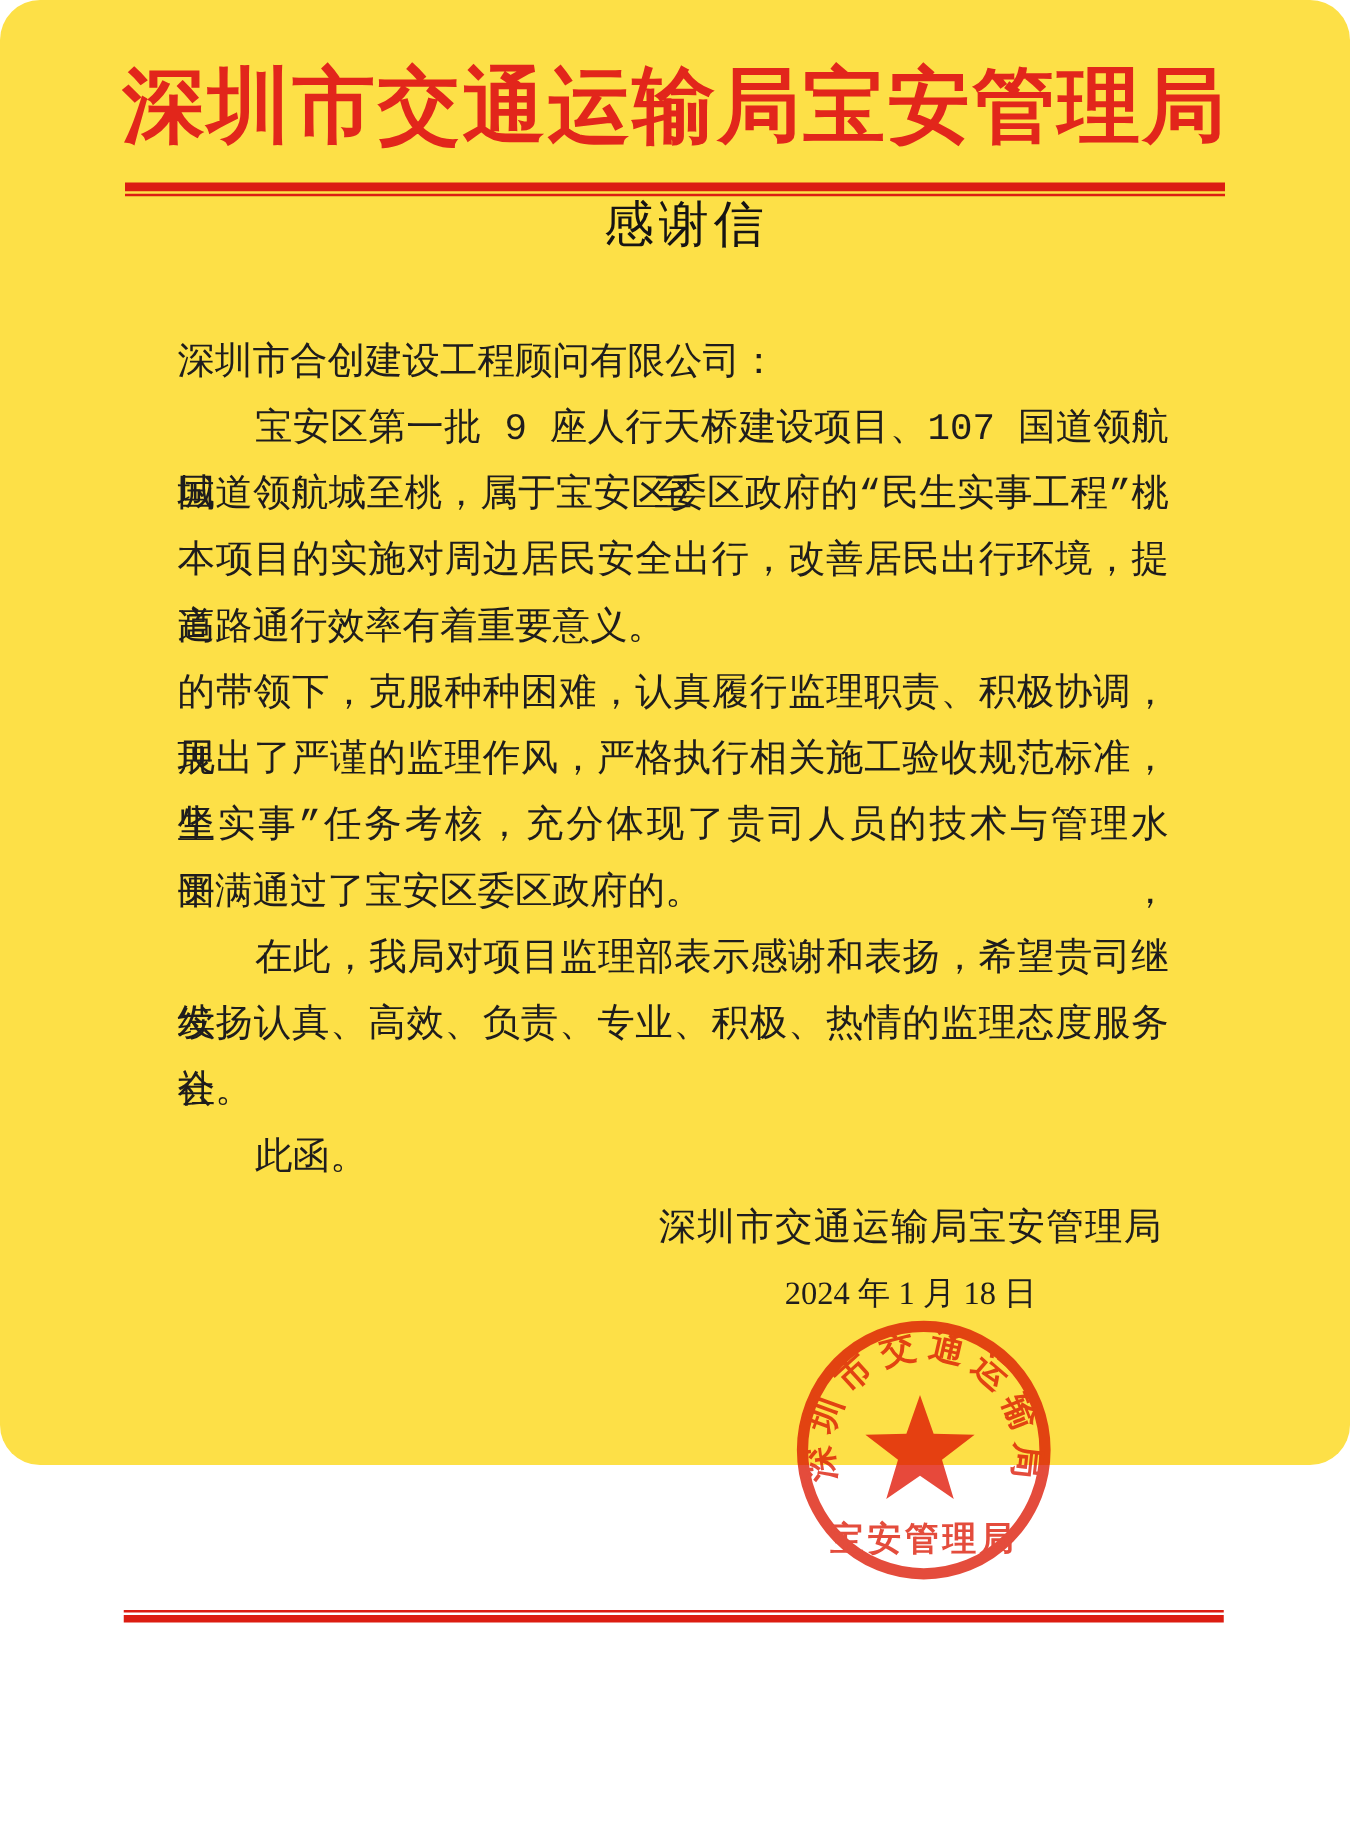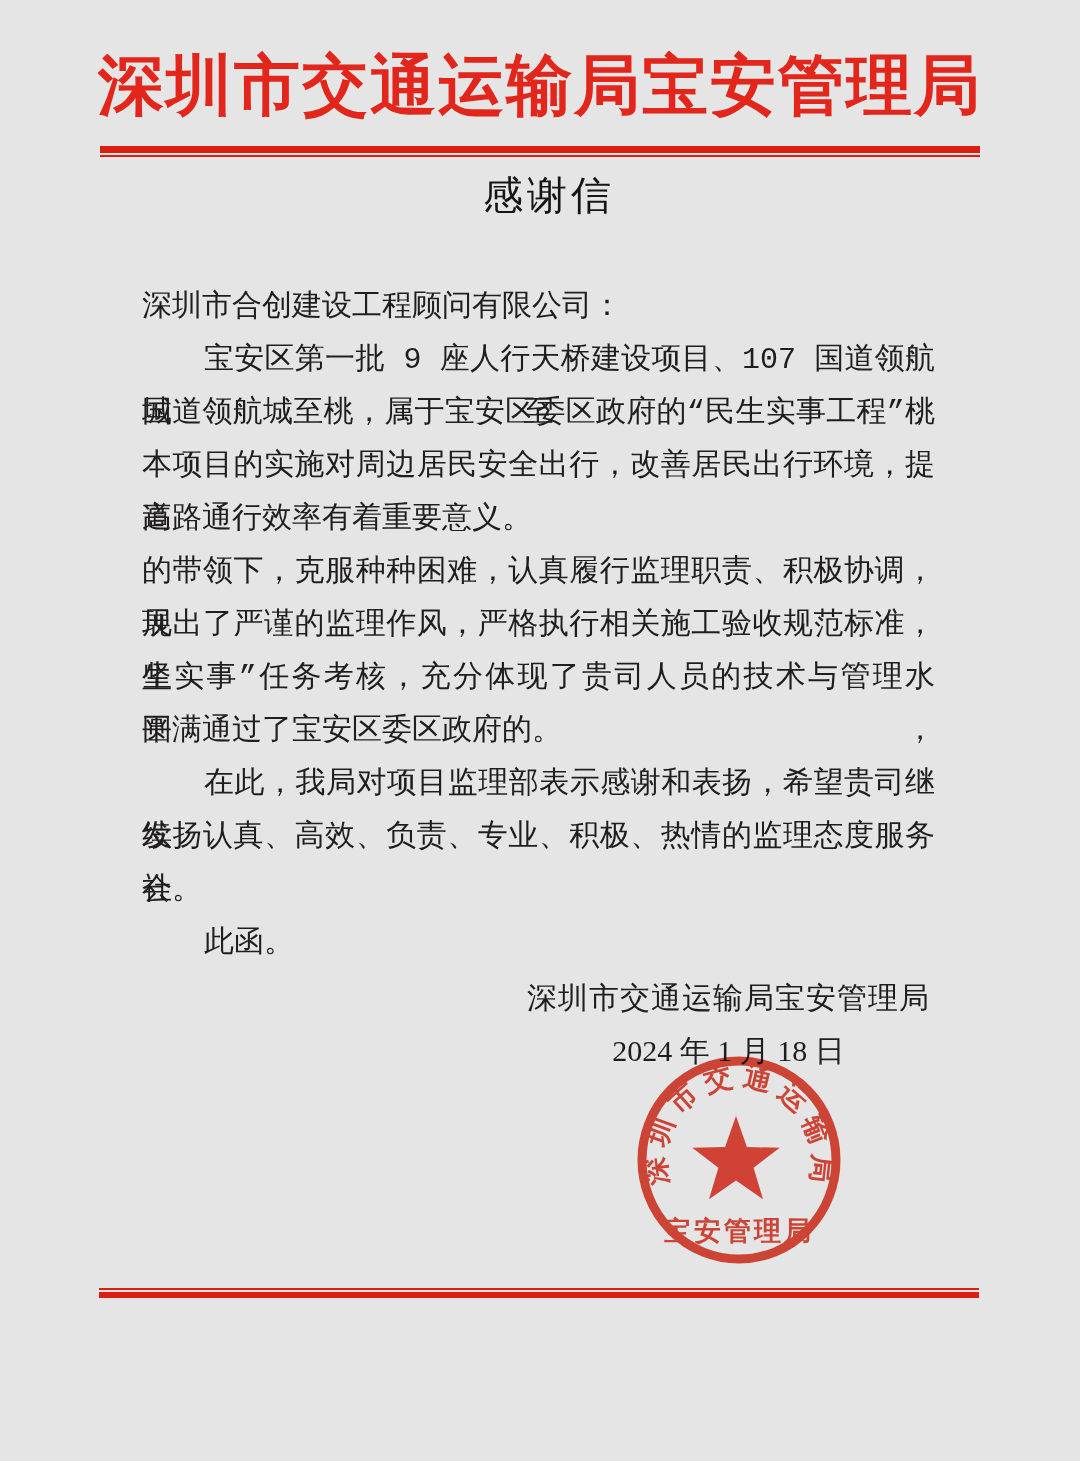--- a/index.html
+++ b/index.html
@@ -5,42 +5,42 @@
   * { margin: 0; padding: 0; box-sizing: border-box; }
   html, body { background: #ffffff; }
   body {
     width: 1080px; height: 1461px;
     font-family: "Liberation Serif", "DejaVu Serif", serif;
     position: relative;
     overflow: hidden;
   }
   .page {
     position: relative;
-    width: 1080px; height: 1461px;
-    background: #e5e5e5;
+    width: 1080px; height: 1172px;
+    background: #fde047;
     color: #1f1d1d;
+    border-radius: 32px;
   }
   
   .letterhead {
     padding-top: 44px;
     text-align: center;
     color: #e2261b;
     font-size: 66px;
     font-weight: 700;
     line-height: 84px;
     letter-spacing: 2px;
     white-space: nowrap;
   }
   .rule-top { width: 880px; margin: 18px auto 0 auto; }
   .rule-top .thick { height: 7px; background: #dc1d12; }
   .rule-top .gap   { height: 2px; }
   .rule-top .thin  { height: 2px; background: #dc1d12; }
 
   .letter-title {
-    margin-top: 16px;
     text-align: center;
     font-size: 40px;
     line-height: 46px;
     letter-spacing: 4px;
     color: #161414;
     font-weight: 500;
     padding-left: 18px;
   }
 
   
@@ -73,21 +73,21 @@
     display: inline-block;
     text-align: center;
   }
   .sign-org {
     font-size: 30px;
     line-height: 56px;
     letter-spacing: 1px;
     white-space: nowrap;
   }
   .sign-date {
-    font-size: 30px;
+    font-size: 26px;
     line-height: 50px;
     white-space: nowrap;
   }
 
   
   .stamp {
     position: absolute;
     left: 633px; top: 1052px;
     width: 212px; height: 216px;
     mix-blend-mode: multiply;

